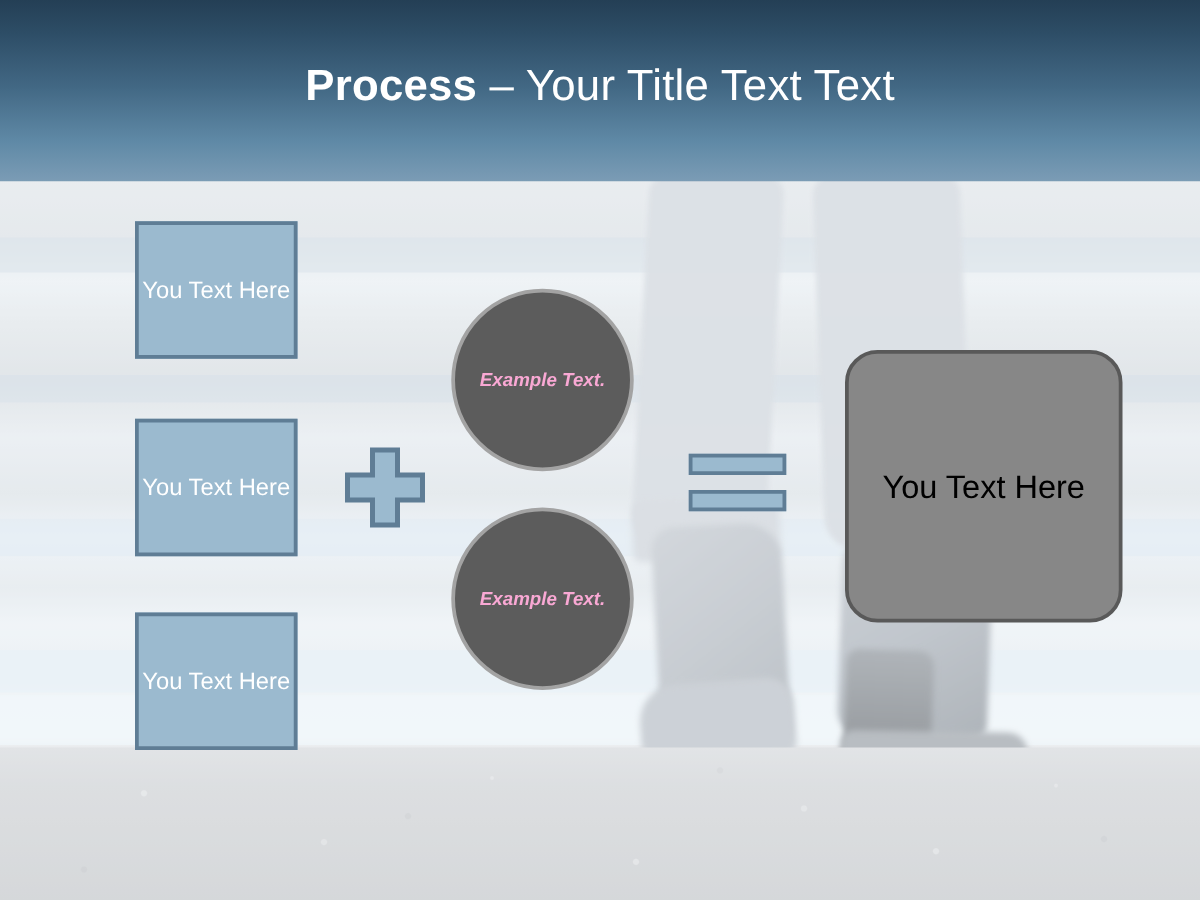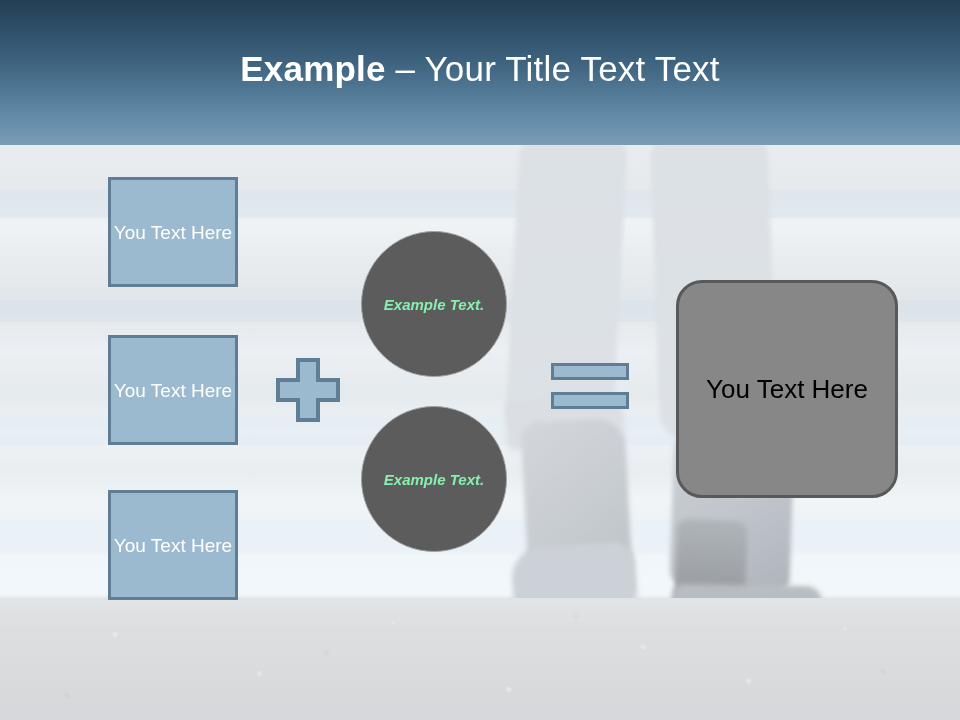--- a/index.html
+++ b/index.html
@@ -207,26 +207,26 @@
   }
   .plus-wrap svg { display: block; }
 
   
   .circle {
     position: absolute;
     width: 146px;
     height: 146px;
     border-radius: 50%;
     background: #5c5c5c;
-    border: 1px solid #a3a3a3;
+    border: 3px solid #a3a3a3;
     box-sizing: border-box;
     display: flex;
     align-items: center;
     justify-content: center;
-    color: #86efac;
+    color: #f9a8d4;
     font-size: 15px;
     line-height: 25px;
     font-weight: bold;
     font-style: italic;
     text-align: center;
   }
   #circle-0 { left: 361px; top: 231px; }
   #circle-1 { left: 361px; top: 406px; }
 
   
@@ -287,21 +287,21 @@
     <div class="boot boot-right-heel"></div>
     <div class="boot boot-right-sole"></div>
 
     <div class="ground"></div>
     <div class="ground-speckle"></div>
     <div class="photo-wash"></div>
   </div>
 
   <div class="header">
     <div class="slide-title">
-      <span class="t-bold">Example</span><span class="t-reg"> – Your Title Text Text</span>
+      <span class="t-bold">Process</span><span class="t-reg"> – Your Title Text Text</span>
     </div>
   </div>
 
   <div class="blue-box" id="blue-box-0">
     <span class="bb-text">You Text Here</span>
   </div>
   <div class="blue-box" id="blue-box-1">
     <span class="bb-text">You Text Here</span>
   </div>
   <div class="blue-box" id="blue-box-2">

